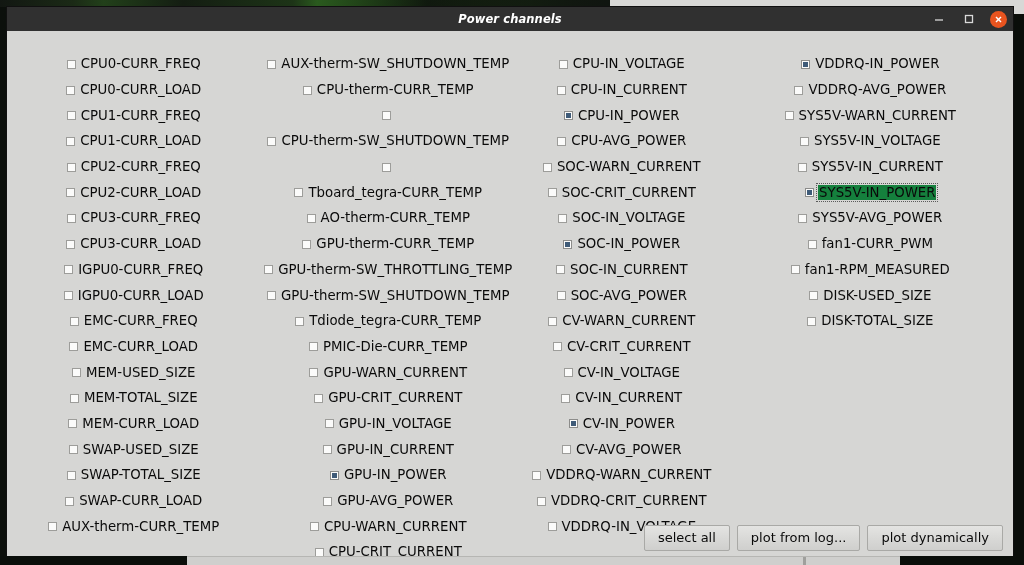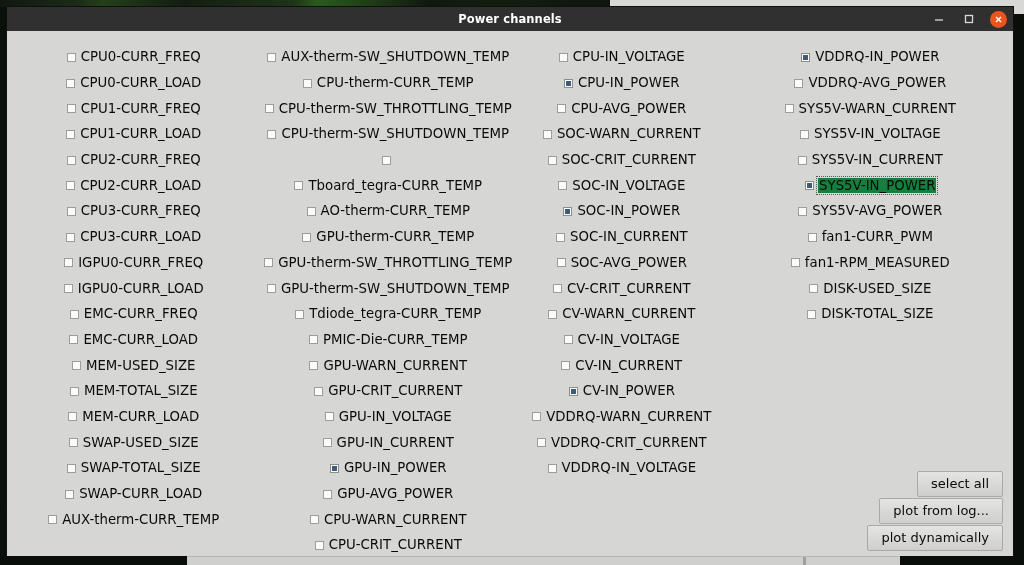--- a/index.html
+++ b/index.html
@@ -36,21 +36,21 @@
     background: #d6d6d4;
     border: 1px solid #101010;
     display: flex; flex-direction: column;
   }
 
   
   #titlebar {
     height: 20px; min-height: 24px;
     background: #303030;
     position: relative;
-    display: flex; align-items: center; justify-content: center;
+    display: flex; align-items: center; justify-content: center; font-style: italic;
   }
   #title-text {
     font-size: 11.5px; font-weight: bold; color: #ffffff;
     letter-spacing: 0.1px;
   }
   #window-controls {
     position: absolute; right: 6px; top: 0; height: 24px;
     display: flex; align-items: center; gap: 12px;
   }
   .winbtn {
@@ -74,21 +74,21 @@
   }
 
   
   #columns {
     position: absolute;
     left: 0; top: 0; right: 0;
     display: flex;
   }
   .column {
     display: flex; flex-direction: column;
-    padding-top: 13px;
+    padding-top: 20px;
   }
   #col-1 { width: 255px; }
   #col-2 { width: 255px; }
   #col-3 { width: 213px; }
   #col-4 { width: 285px; }
 
   .channel {
     height: 25.7px;
     display: flex; align-items: center; justify-content: center;
     gap: 0px;
@@ -122,22 +122,22 @@
   .channel.focused .chan-label {
     outline: 1px dotted #5a5a5a;
     outline-offset: 1px;
     background: #15803d;
   }
 
   
   #actions {
     position: absolute;
     right: 10px; bottom: 6px;
-    display: flex; flex-direction: column; align-items: flex-end;
-    gap: 1px;
+    display: flex; flex-direction: row; align-items: flex-end;
+    gap: 7px;
   }
   .action-btn {
     background: linear-gradient(180deg,#e4e4e2 0%,#d8d8d6 55%,#cfcfcd 100%);
     border: 1px solid #a9a9a6;
     border-radius: 2px;
     font-family: "DejaVu Sans", sans-serif;
     font-size: 13px;
     color: #0a0a0a;
     padding: 4px 13px 5px 13px;
     line-height: 15px;
@@ -281,21 +281,20 @@
           <div class="channel">
             <span class="chk"></span>
             <span class="chan-label">AUX-therm-SW_SHUTDOWN_TEMP</span>
           </div>
           <div class="channel">
             <span class="chk"></span>
             <span class="chan-label">CPU-therm-CURR_TEMP</span>
           </div>
           <div class="channel">
             <span class="chk"></span>
-            <span class="chan-label">CPU-therm-SW_THROTTLING_TEMP</span>
           </div>
           <div class="channel">
             <span class="chk"></span>
             <span class="chan-label">CPU-therm-SW_SHUTDOWN_TEMP</span>
           </div>
           <div class="channel">
             <span class="chk"></span>
           </div>
           <div class="channel">
             <span class="chk"></span>
@@ -357,20 +356,24 @@
             <span class="chk"></span>
             <span class="chan-label">CPU-CRIT_CURRENT</span>
           </div>
         </div>
       <div class="column" id="col-3">
           <div class="channel">
             <span class="chk"></span>
             <span class="chan-label">CPU-IN_VOLTAGE</span>
           </div>
           <div class="channel">
+            <span class="chk"></span>
+            <span class="chan-label">CPU-IN_CURRENT</span>
+          </div>
+          <div class="channel">
             <span class="chk checked"></span>
             <span class="chan-label">CPU-IN_POWER</span>
           </div>
           <div class="channel">
             <span class="chk"></span>
             <span class="chan-label">CPU-AVG_POWER</span>
           </div>
           <div class="channel">
             <span class="chk"></span>
             <span class="chan-label">SOC-WARN_CURRENT</span>
@@ -390,37 +393,41 @@
           <div class="channel">
             <span class="chk"></span>
             <span class="chan-label">SOC-IN_CURRENT</span>
           </div>
           <div class="channel">
             <span class="chk"></span>
             <span class="chan-label">SOC-AVG_POWER</span>
           </div>
           <div class="channel">
             <span class="chk"></span>
+            <span class="chan-label">CV-WARN_CURRENT</span>
+          </div>
+          <div class="channel">
+            <span class="chk"></span>
             <span class="chan-label">CV-CRIT_CURRENT</span>
-          </div>
-          <div class="channel">
-            <span class="chk"></span>
-            <span class="chan-label">CV-WARN_CURRENT</span>
           </div>
           <div class="channel">
             <span class="chk"></span>
             <span class="chan-label">CV-IN_VOLTAGE</span>
           </div>
           <div class="channel">
             <span class="chk"></span>
             <span class="chan-label">CV-IN_CURRENT</span>
           </div>
           <div class="channel">
             <span class="chk checked"></span>
             <span class="chan-label">CV-IN_POWER</span>
+          </div>
+          <div class="channel">
+            <span class="chk"></span>
+            <span class="chan-label">CV-AVG_POWER</span>
           </div>
           <div class="channel">
             <span class="chk"></span>
             <span class="chan-label">VDDRQ-WARN_CURRENT</span>
           </div>
           <div class="channel">
             <span class="chk"></span>
             <span class="chan-label">VDDRQ-CRIT_CURRENT</span>
           </div>
           <div class="channel">

